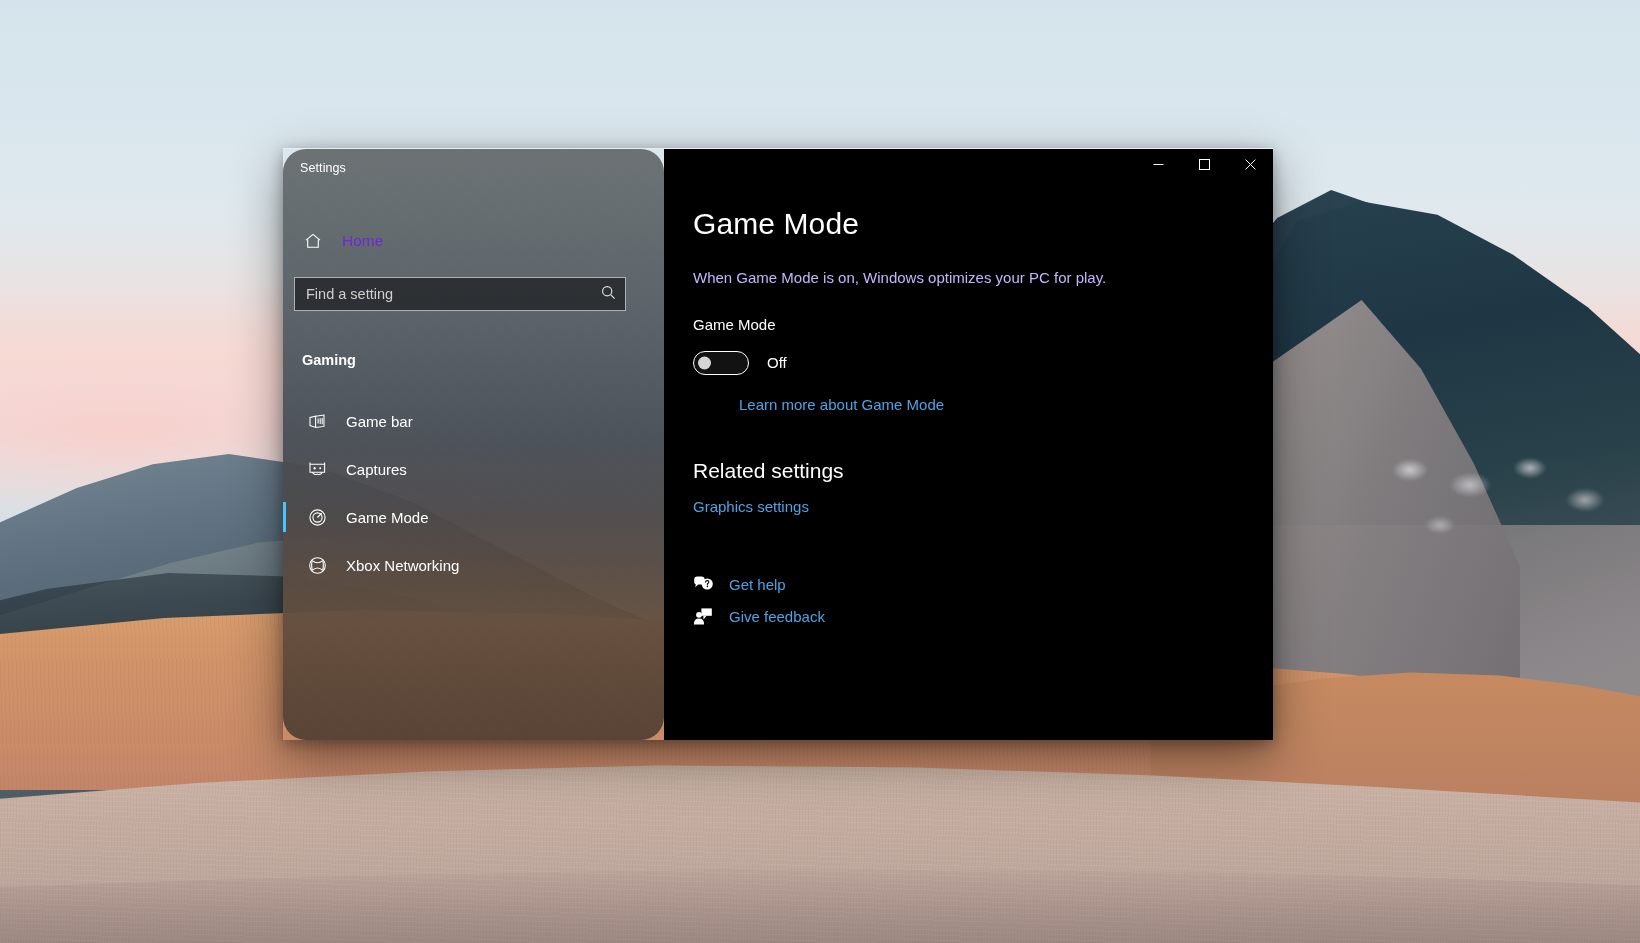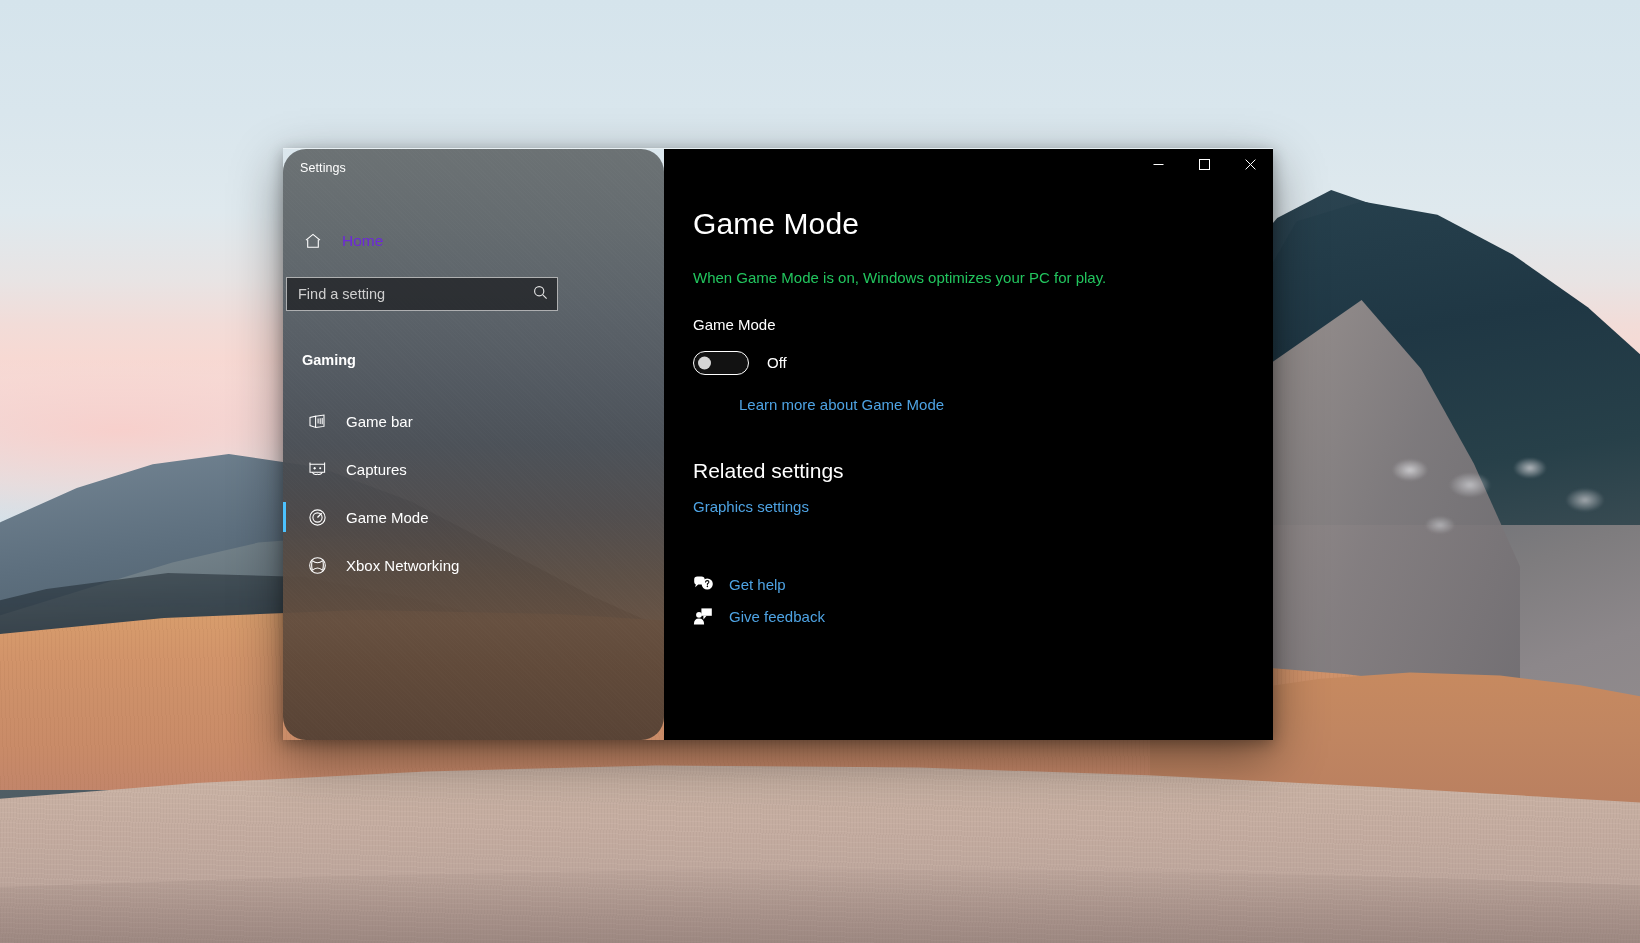--- a/index.html
+++ b/index.html
@@ -166,22 +166,22 @@
 
   .home-row {
     position:absolute; left:7px; top:72px;
     width:360px; height:40px;
     display:flex; align-items:center; padding-left:12px; gap:18px;
     cursor:default;
   }
   .home-label { font-size:15.5px; color:#6d28d9; }
 
   .search-wrap {
-    position:absolute; left:3px; top:128px;
-    width:272px; height:34px;
+    position:absolute; left:11px; top:128px;
+    width:332px; height:34px;
     background:rgba(27,28,30,.72);
     border:1px solid rgba(255,255,255,.62);
     display:flex; align-items:flex-end;
   }
   .search-input {
     flex:1; height:100%;
     background:transparent; border:none; outline:none;
     color:#e8e8e8; font-size:14.5px;
     padding:0 10px 0 11px;
     font-family:"Liberation Sans", sans-serif;
@@ -227,21 +227,21 @@
     color:#ffffff;
   }
 
   .page { position:absolute; left:29px; top:58px; right:24px; }
   .page-title {
     font-size:30px; font-weight:normal; color:#ffffff;
     letter-spacing:.1px; line-height:1.12;
   }
   .page-desc {
     margin-top:28px;
-    font-size:15px; color:#22c55e;
+    font-size:15px; color:#c4b5fd;
   }
   .field-label {
     margin-top:30px;
     font-size:15px; color:#ffffff;
   }
 
   .toggle-row { margin-top:18px; display:flex; align-items:center; gap:18px; }
   .toggle {
     width:56px; height:24px; border-radius:12px;
     border:1.6px solid #ffffff; background:#121212;

